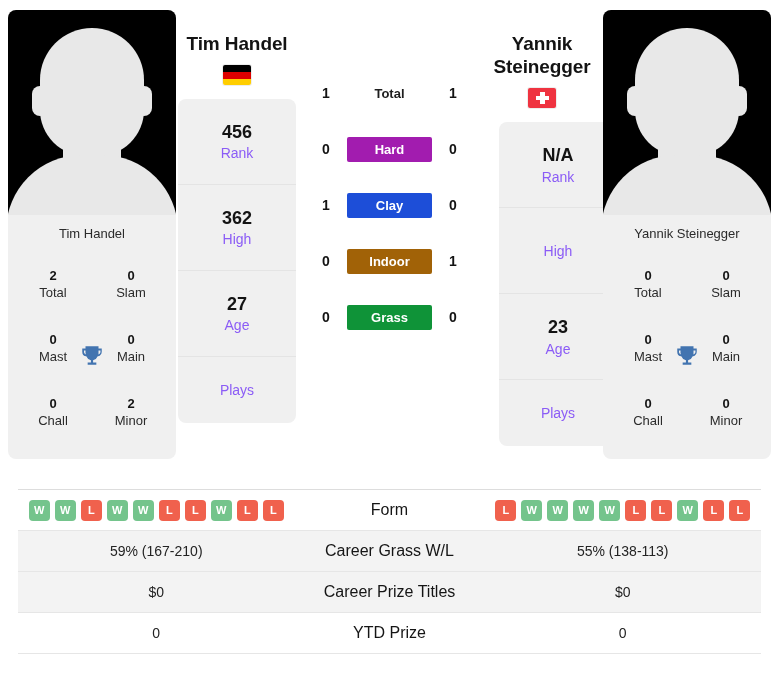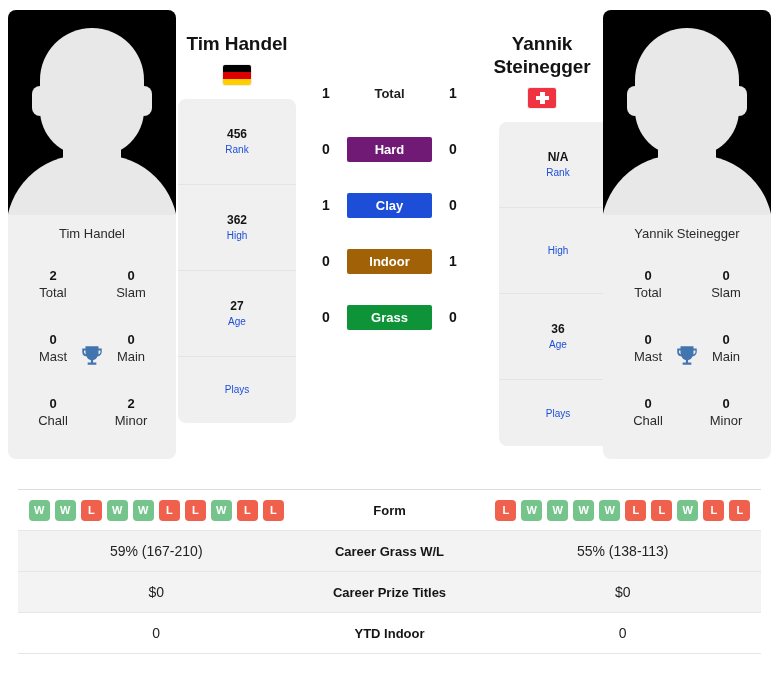--- a/index.html
+++ b/index.html
@@ -155,22 +155,22 @@
   .stat-box {
     height: 86px;
     display: flex;
     flex-direction: column;
     align-items: center;
     justify-content: center;
     gap: 3px;
     border-bottom: 1px solid #e4e4e4;
   }
   .stat-box:last-child { border-bottom: none; height: 66px; }
-  .s-val { font-size: 12px; font-weight: bold; color: #131313; line-height: 1.15; }
-  .s-lab { font-size: 10px; color: #1d4ed8; line-height: 1.15; text-align: right; }
+  .s-val { font-size: 18px; font-weight: bold; color: #131313; line-height: 1.15; }
+  .s-lab { font-size: 14px; color: #8b5cf6; line-height: 1.15; text-align: right; }
 
   
   .h2h {
     flex: 1 1 auto;
     display: flex;
     flex-direction: column;
     padding-top: 55px;
     gap: 0;
   }
   .h2h-row {
@@ -228,22 +228,22 @@
     display: flex;
     align-items: center;
     justify-content: center;
     flex-wrap: wrap;
     gap: 5px;
     padding: 4px 6px;
   }
   .cmp-mid {
     flex: 0 0 190px;
     text-align: center;
-    font-size: 13px;
-    font-weight: bold;
+    font-size: 16px;
+    font-weight: normal;
     color: #151515;
   }
   .badge {
     width: 21px;
     height: 21px;
     border-radius: 4px;
     display: inline-flex;
     align-items: center;
     justify-content: center;
     font-size: 11px;
@@ -333,21 +333,21 @@
     </div>
 
     <div class="h2h">
       <div class="h2h-row">
         <div class="h2h-score">1</div>
         <div class="h2h-label-plain">Total</div>
         <div class="h2h-score">1</div>
       </div>
       <div class="h2h-row">
         <div class="h2h-score">0</div>
-        <div class="h2h-pill" style="background:#701a75">Hard</div>
+        <div class="h2h-pill" style="background:#a21caf">Hard</div>
         <div class="h2h-score">0</div>
       </div>
       <div class="h2h-row">
         <div class="h2h-score">1</div>
         <div class="h2h-pill" style="background:#1d4ed8">Clay</div>
         <div class="h2h-score">0</div>
       </div>
       <div class="h2h-row">
         <div class="h2h-score">0</div>
         <div class="h2h-pill" style="background:#a16207">Indoor</div>
@@ -368,21 +368,21 @@
       </div>
       <div class="stat-stack right">
         <div class="stat-box">
           <span class="s-val">N/A</span>
           <span class="s-lab">Rank</span>
         </div>
         <div class="stat-box">
           <span class="s-lab">High</span>
         </div>
         <div class="stat-box">
-          <span class="s-val">36</span>
+          <span class="s-val">23</span>
           <span class="s-lab">Age</span>
         </div>
         <div class="stat-box">
           <span class="s-lab">Plays</span>
         </div>
       </div>
     </div>
 
     <div class="player-card">
       <div class="photo">
@@ -470,18 +470,18 @@
 
 
     <div class="cmp-row alt">
       <div class="cmp-side">$0</div>
       <div class="cmp-mid">Career Prize Titles</div>
       <div class="cmp-side">$0</div>
     </div>
 
     <div class="cmp-row">
       <div class="cmp-side">0</div>
-      <div class="cmp-mid">YTD Indoor</div>
+      <div class="cmp-mid">YTD Prize</div>
       <div class="cmp-side">0</div>
     </div>
 
   </div>
 </div>
 
 </body></html>

